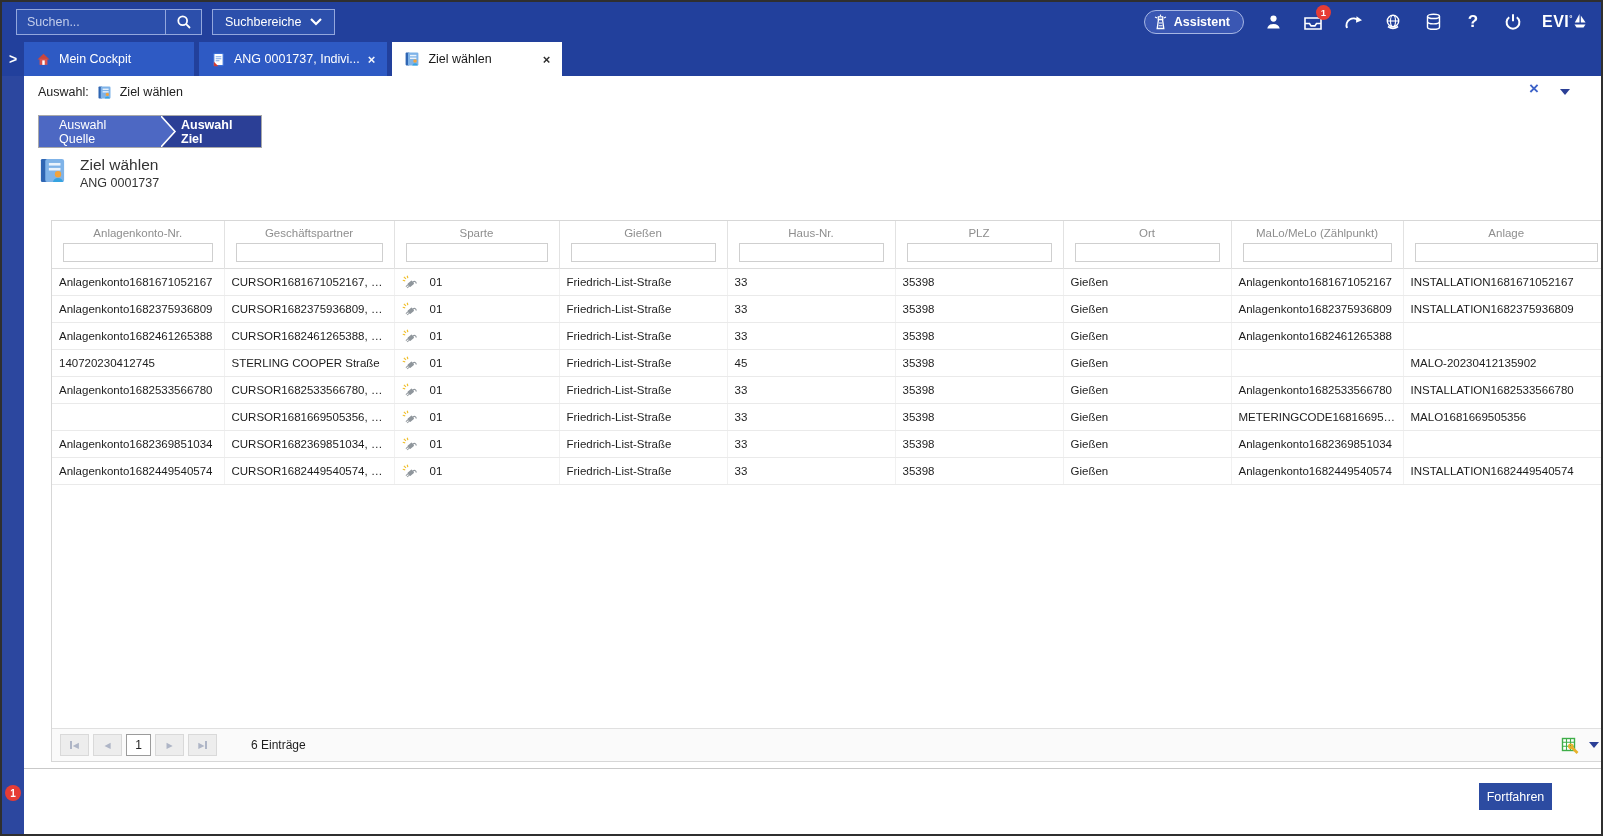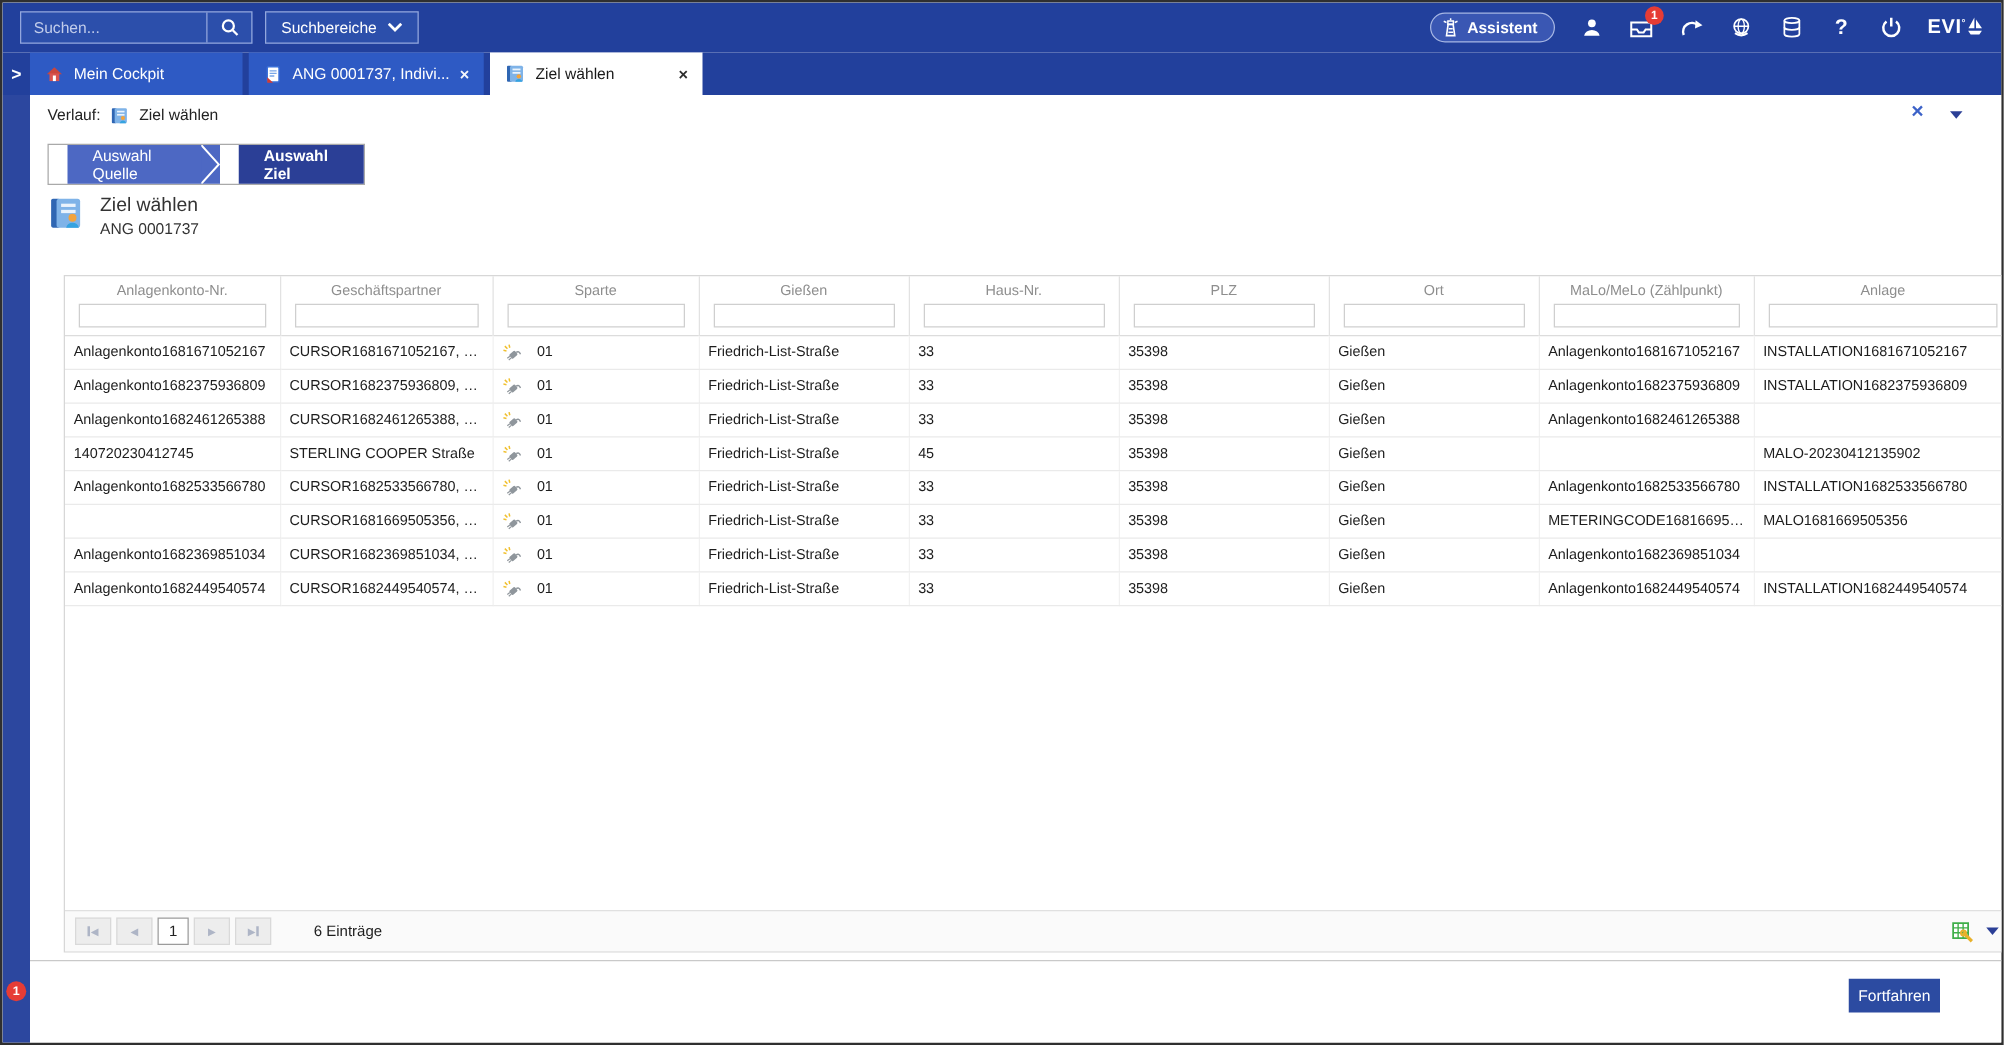--- a/index.html
+++ b/index.html
@@ -33,21 +33,21 @@
   .leftstrip { position:absolute; left:0; top:74px; width:22px; height:762px; background:#2c479f; }
   .strip-badge { position:absolute; left:3px; top:709px; width:16px; height:16px; border-radius:50%; background:#e63c35; color:#fff; font-size:10px; font-weight:bold; display:flex; align-items:center; justify-content:center; }
 
   
   .content { position:absolute; left:22px; top:74px; width:1579px; height:762px; background:#fff; }
   .historybar { position:absolute; left:14px; top:6px; height:20px; display:flex; align-items:center; gap:8px; font-size:12.5px; color:#222; }
   .hist-close { position:absolute; left:1505px; top:4px; color:#3c62c8; font-size:17px; font-weight:bold; cursor:pointer; line-height:1; }
   .hist-caret { position:absolute; left:1536px; top:13px; width:0; height:0; border-left:5px solid transparent; border-right:5px solid transparent; border-top:6px solid #2b3f96; cursor:pointer; }
 
   .wizard { position:absolute; left:14px; top:39px; display:flex; border:1px solid #a9a9a9; height:33px; }
-  .step { display:flex; align-items:center; justify-content:center; font-size:12.5px; color:#fff; padding:0 20px; position:relative;margin-left:15px; }
+  .step { display:flex; align-items:center; justify-content:center; font-size:12.5px; color:#fff; padding:0 20px; position:relative; }
   .step1 { background:#4d68c3; width:122px; }
   .step2 { background:#2b3f96; font-weight:bold; width:100px; }
   .step-arrow { position:absolute; left:122px; top:0; height:31px; width:17px; z-index:2; }
 
   .pagehead { position:absolute; left:14px; top:80px; display:flex; gap:13px; }
   .pagehead .ph-title { font-size:15.5px; color:#333; }
   .pagehead .ph-sub { font-size:12.5px; color:#333; margin-top:2px; }
 
   
   .card { position:absolute; left:27px; top:144px; width:1557px; height:542px; border:1px solid #d7d7d7; background:#fff; display:flex; flex-direction:column; }
@@ -195,21 +195,21 @@
     </div>
   </div>
 
   <div class="leftstrip">
     <div class="strip-badge">1</div>
   </div>
 
   <div class="content">
 
     <div class="historybar">
-      <span>Verlauf:</span>
+      <span>Auswahl:</span>
       <svg width="15" height="15" viewBox="0 0 20 20">
           <rect x="2" y="2" width="5" height="16" rx="1" fill="#2f66b3"></rect>
           <rect x="5" y="2" width="13" height="16" rx="1.5" fill="#7fb3e8"></rect>
           <rect x="7.5" y="4.8" width="8" height="1.8" fill="#eaf3fc"></rect>
           <rect x="7.5" y="8.2" width="8" height="1.8" fill="#eaf3fc"></rect>
           <circle cx="13.8" cy="12.6" r="2.2" fill="#f2a33c"></circle>
           <path d="M10.3,18 a3.6,3.6 0 0 1 7,0 z" fill="#35a3e0"></path>
         </svg>
       <span>Ziel wählen</span>
     </div>

